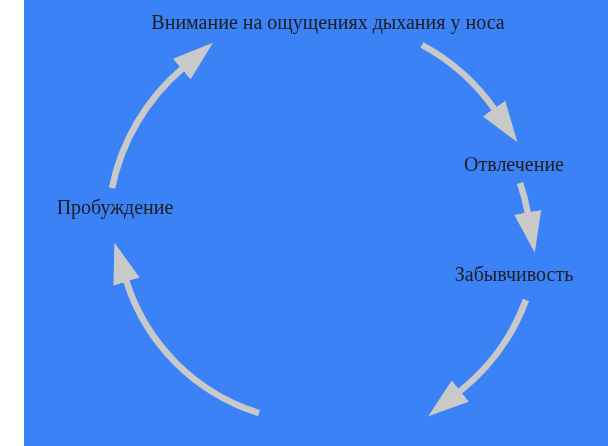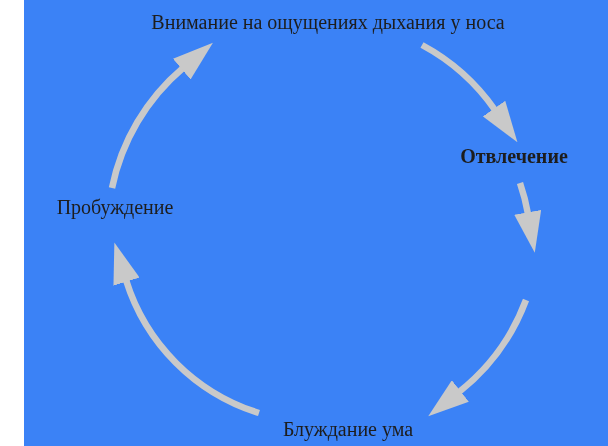--- a/index.html
+++ b/index.html
@@ -26,21 +26,21 @@
   .node-label {
     position: absolute;
     transform: translate(-50%, -50%);
     white-space: nowrap;
     font-size: 20px;
     line-height: 1.1;
     color: #1d1d1d;
     text-align: center;
   }
   .node-label.top        { left: 304px; top: 22px;  }
-  .node-label.distraction{ left: 490px; top: 156px; font-weight: bold; }
+  .node-label.distraction{ left: 490px; top: 164px; }
   .node-label.forgetting { left: 490px; top: 274px; }
   .node-label.wandering  { left: 324px; top: 429px; }
   .node-label.awakening  { left: 91px;  top: 207px; }
 </style>
 </head>
 <body>
 
 <div class="canvas">
 
   <svg class="arrows-svg" viewBox="0 0 608 446" xmlns="http://www.w3.org/2000/svg" aria-hidden="true">
@@ -55,18 +55,18 @@
       <path d="M 502 300 A 212 212 0 0 1 435 392" marker-end="url(#ah)"></path>
       <path d="M 235 413 A 202 202 0 0 1 102 280" marker-end="url(#ah)"></path>
       <path d="M 88 188 A 213 213 0 0 1 159 68" marker-end="url(#ah)"></path>
     </g>
   </svg>
 
   <div class="node-label top">Внимание на ощущениях дыхания у носа</div>
 
   <div class="node-label distraction">Отвлечение</div>
 
+  <div class="node-label forgetting">Забывчивость</div>
 
-  <div class="node-label wandering">Блуждание ума</div>
 
   <div class="node-label awakening">Пробуждение</div>
 
 </div>
 
 </body></html>

